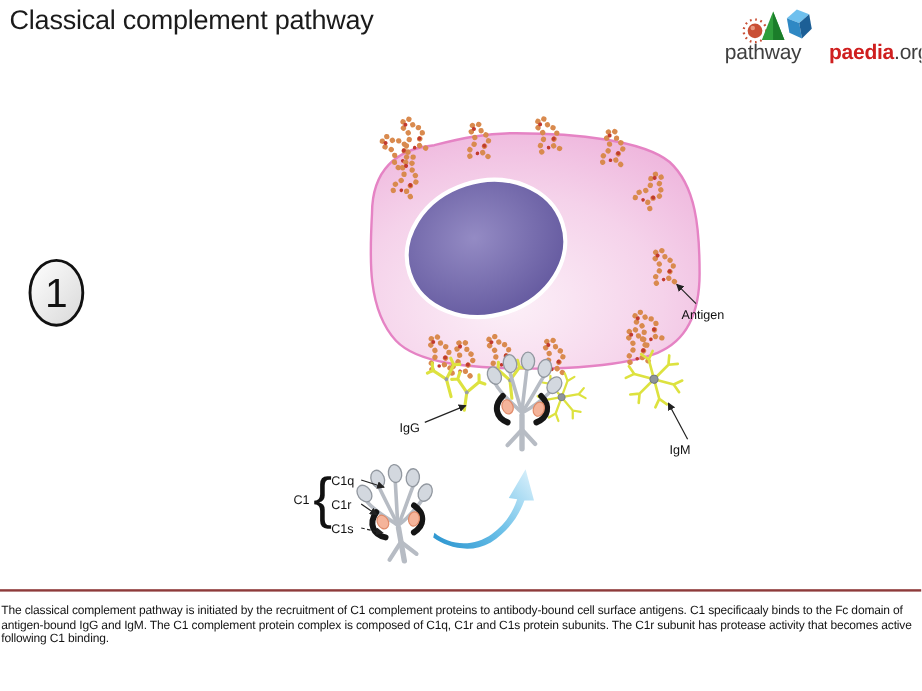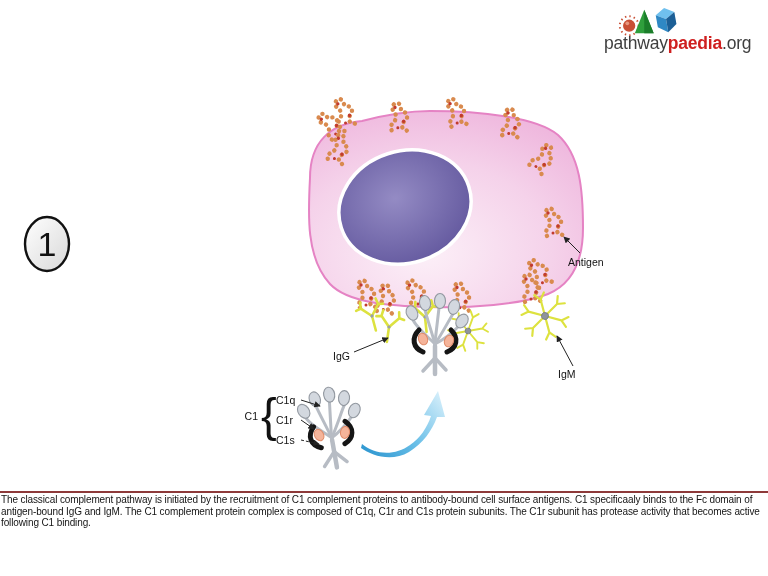--- a/index.html
+++ b/index.html
@@ -3,32 +3,33 @@
 <meta charset="utf-8">
 <style>
   html,body{margin:0;padding:0;background:#fff;}
   .stage{position:relative;width:768px;height:576px;background:#ffffff;overflow:hidden;
          font-family:"Liberation Sans",sans-serif;}
   .title{position:absolute;left:8px;top:4px;margin:0;font-size:22.5px;font-weight:400;
          color:#1b1b1b;letter-spacing:-0.2px;}
   .logo{position:absolute;top:4px;right:8px;width:156px;cursor:pointer;}
   .logo-mark{display:block;margin-left:12px;width:66px;height:34px;}
   .logo-text{font-size:17.5px;line-height:1;margin-top:-3px;color:#3f3f3f;letter-spacing:-0.2px;}
-  .logo-text .red{color:#cf1f1f;font-weight:bold;}
+  .logo-text .red{color:#cf1f1f;font-weight:bold;margin-left:23px;}
   .diagram{position:absolute;left:0;top:0;width:768px;height:576px;}
   .divider{position:absolute;left:0;top:491px;width:768px;height:2px;background:#8e3a3a;}
-  .caption{position:absolute;left:0;top:494px;width:766px;margin:0;padding:0 1px;
+  .caption{position:absolute;left:0;top:494px;width:766px;margin:0;padding:10px 1px;
            font-size:10px;line-height:1.15;letter-spacing:-0.12px;color:#141414;}
   svg text{font-family:"Liberation Sans",sans-serif;}
 </style>
 </head>
 <body>
 
 <div class="stage">
 
+  <h1 class="title">Classical complement pathway</h1>
 
   <div class="logo">
     <svg class="logo-mark" viewBox="0 0 64 36">
       <circle cx="11" cy="23" r="10" fill="none" stroke="#c94f35" stroke-width="2" stroke-dasharray="1.5 3.2"></circle>
       <circle cx="11" cy="23" r="6.5" fill="#c94f35"></circle>
       <circle cx="9" cy="20.5" r="2" fill="#e8977f"></circle>
       <polygon points="27,6 37,31 17,31" fill="#2f9e3c"></polygon>
       <polygon points="27,6 37,31 27,31" fill="#1b7d2a"></polygon>
       <g transform="rotate(-10 50 16)">
         <polygon points="40,10 50,4 60,10 50,16" fill="#6fc0ee"></polygon>

